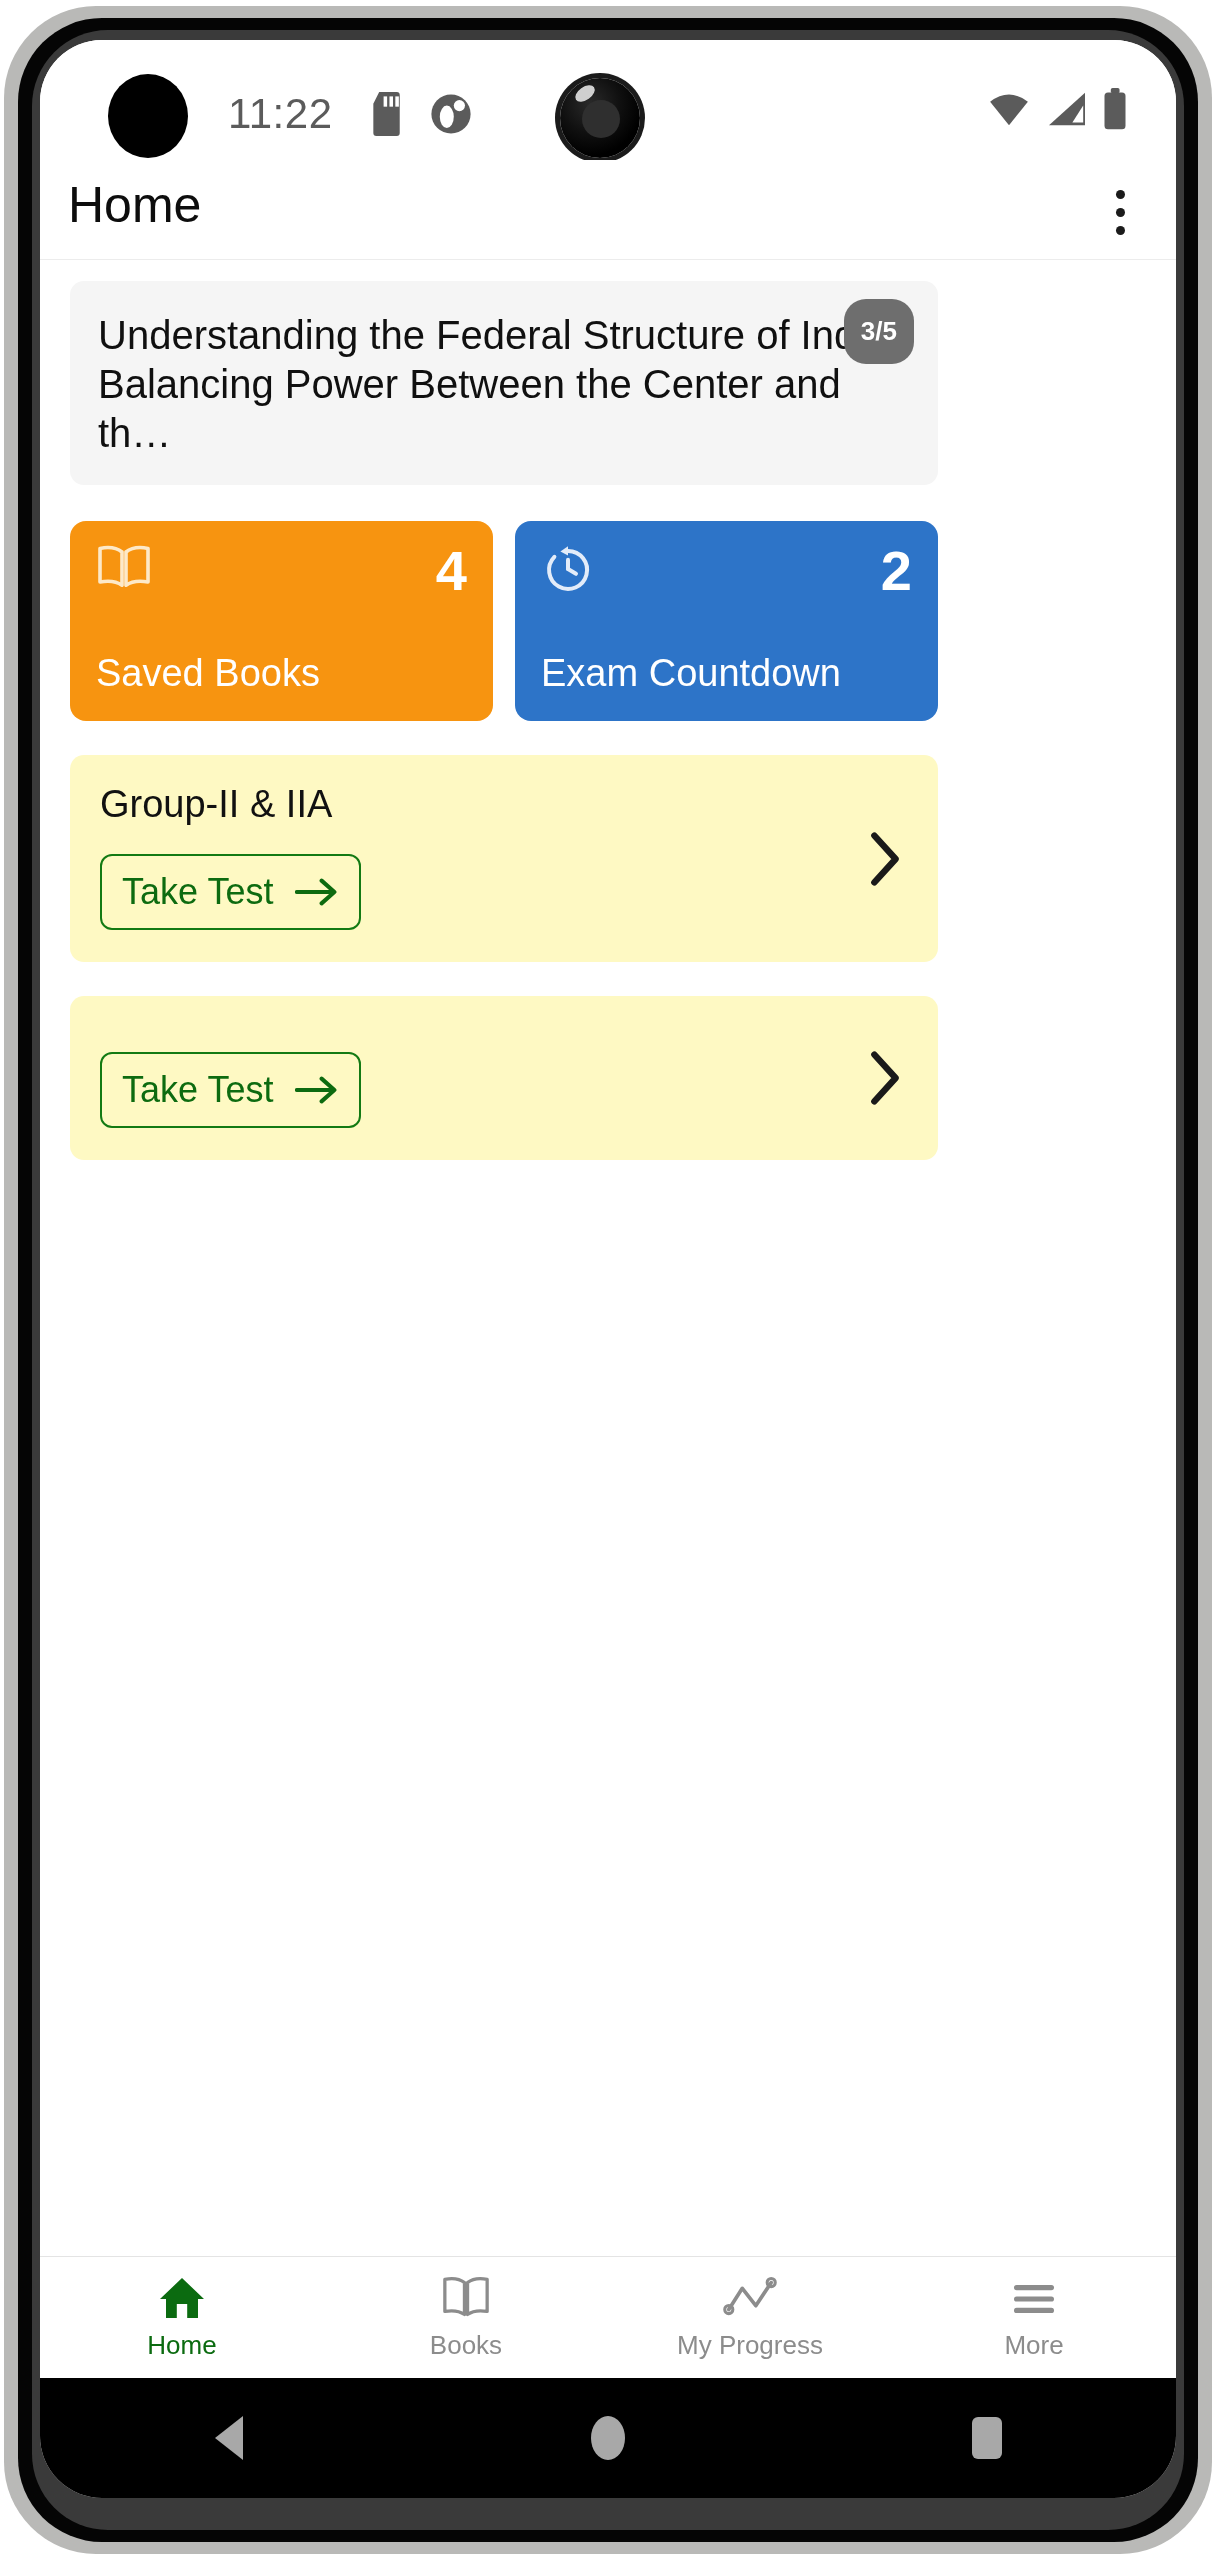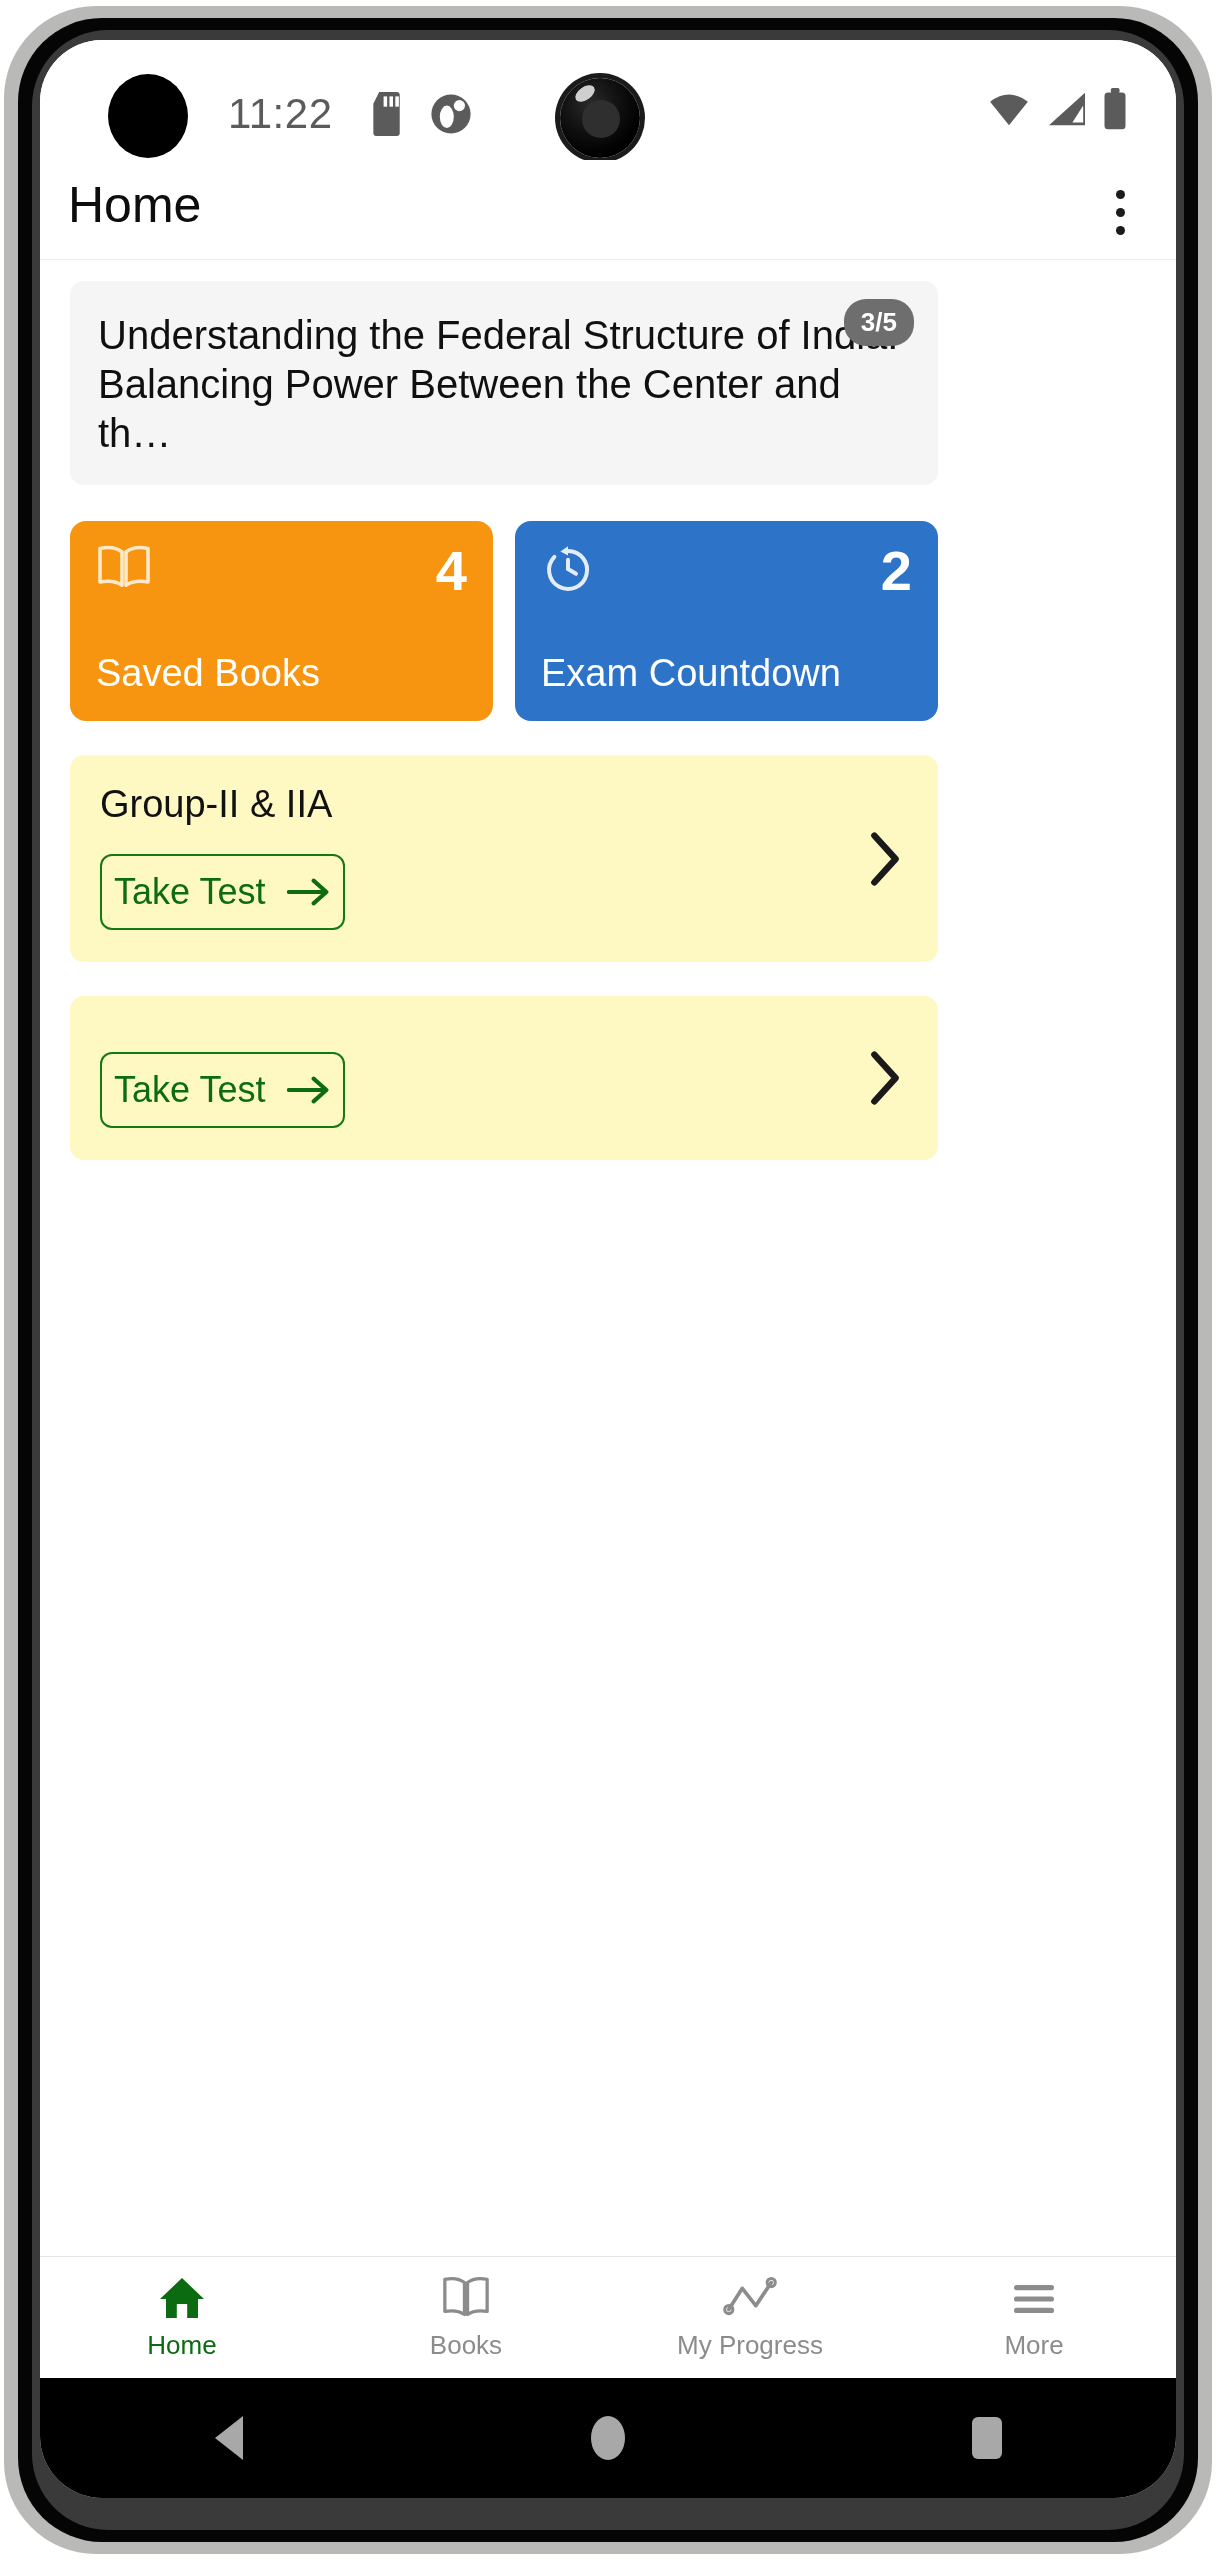--- a/index.html
+++ b/index.html
@@ -130,21 +130,21 @@
   }
   .article-title {
     font-size:40px; line-height:1.22;
     color:#101010;
     white-space:pre-line;
   }
   .article-badge {
     position:absolute; right:24px; top:18px;
     background:#6e6e6e; color:#fff;
     font-size:26px; font-weight:bold;
-    padding:8px 17px;
+    padding:17px 17px;
     border-radius:22px;
   }
 
   .stat-row {
     display:flex; gap:22px;
     margin-top:36px;
   }
   .stat-card {
     flex:1; border-radius:16px;
     padding:22px 26px 28px 26px;
@@ -174,21 +174,21 @@
     cursor:pointer;
   }
   .group-title {
     font-size:38px; color:#111;
   }
   .take-test-btn {
     margin-top:28px;
     display:inline-flex; align-items:center; gap:22px;
     border:2px solid #137a13;
     border-radius:12px;
-    padding:15px 12px;
+    padding:15px 20px;
     background:transparent;
     cursor:pointer;
   }
   .take-test-label {
     font-size:36px; color:#0d6b10;
   }
   .chevron-right {
     position:absolute; right:36px; top:50%;
     transform:translateY(-50%);
   }

